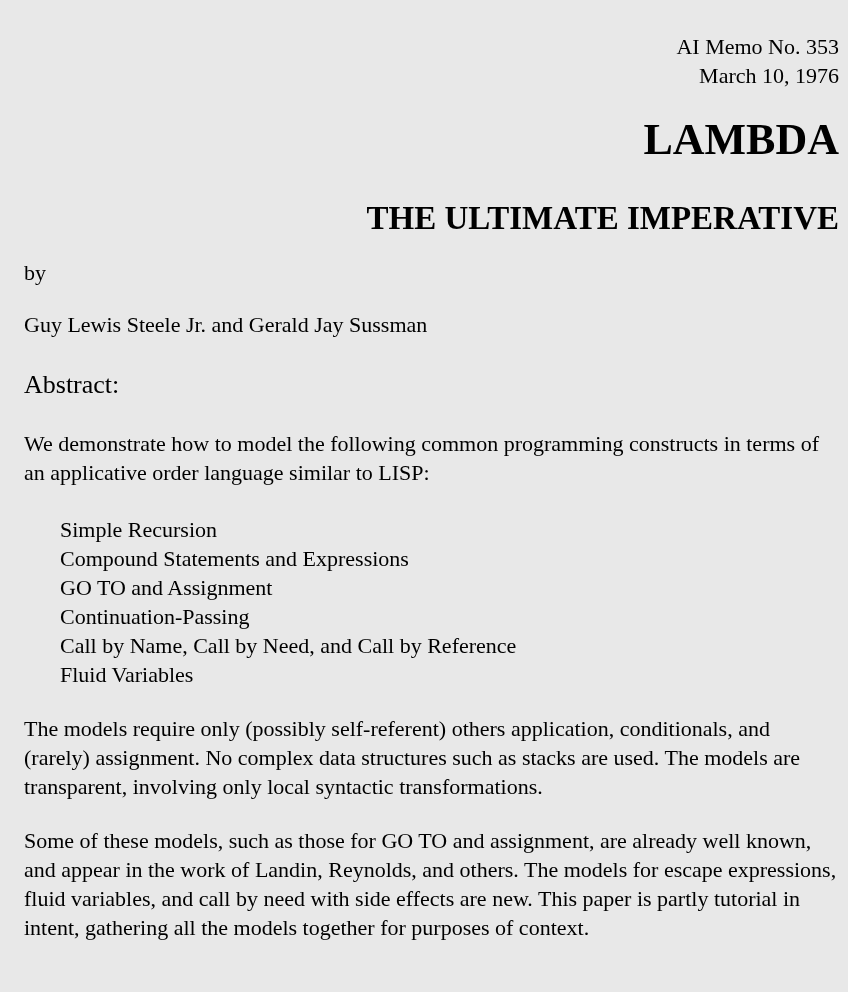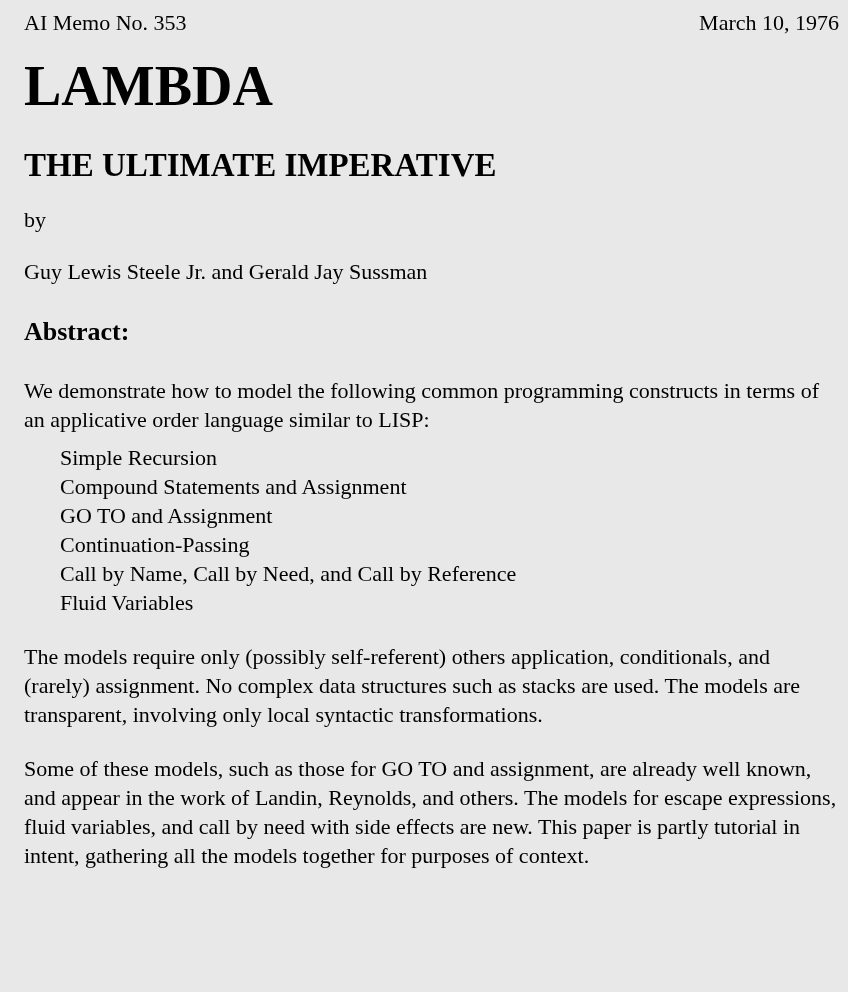--- a/index.html
+++ b/index.html
@@ -13,60 +13,61 @@
     background: #e8e8e8;
     color: #000000;
     font-family: "Liberation Serif", "DejaVu Serif", serif;
     font-size: 22px;
     padding: 0 9px 0 24px;
     overflow: hidden;
   }
   .memo-header {
     display: flex;
     justify-content: space-between;
-    align-items: flex-start;
-    margin-top: 8px;
+    align-items: flex-end;
+    margin-top: 32px;
     line-height: 29px;
+    flex-direction: column;
   }
   .title {
-    font-size: 56px;
+    font-size: 44px;
     line-height: 51px;
     font-weight: bold;
-    text-align: left;
+    text-align: right;
     margin: 24px 0 0 0;
   }
   .subtitle {
     font-size: 33px;
     line-height: 38px;
     font-weight: bold;
-    text-align: left;
+    text-align: right;
     margin: 34px 0 0 0;
   }
   .byline {
     text-align: left;
     line-height: 29px;
     margin: 21px 0 0 0;
   }
   .authors {
     text-align: left;
     line-height: 29px;
     margin: 23px 0 0 0;
   }
   .abstract-heading {
     font-size: 26px;
     line-height: 30px;
-    font-weight: bold;
+    font-weight: normal;
     margin: 31px 0 0 0;
   }
   .para {
     line-height: 29px;
     margin: 29px 0 0 0;
   }
   .constructs {
-    margin: 9px 0 0 36px;
+    margin: 28px 0 0 36px;
     line-height: 29px;
   }
   .construct-item {
     line-height: 29px;
   }
   .para-models,
   .para-context {
     margin-top: 25px;
   }
 </style>
@@ -85,21 +86,21 @@
 <p class="byline">by</p>
 
 <p class="authors">Guy Lewis Steele Jr. and Gerald Jay Sussman</p>
 
 <h3 class="abstract-heading">Abstract:</h3>
 
 <p class="para para-intro">We demonstrate how to model the following common programming constructs in terms of an applicative order language similar to LISP:</p>
 
 <div class="constructs">
   <div class="construct-item">Simple Recursion</div>
-  <div class="construct-item">Compound Statements and Assignment</div>
+  <div class="construct-item">Compound Statements and Expressions</div>
   <div class="construct-item">GO TO and Assignment</div>
   <div class="construct-item">Continuation-Passing</div>
   <div class="construct-item">Call by Name, Call by Need, and Call by Reference</div>
   <div class="construct-item">Fluid Variables</div>
 </div>
 
 <p class="para para-models">The models require only (possibly self-referent) others application, conditionals, and (rarely) assignment. No complex data structures such as stacks are used. The models are transparent, involving only local syntactic transformations.</p>
 
 <p class="para para-context">Some of these models, such as those for GO TO and assignment, are already well known, and appear in the work of Landin, Reynolds, and others. The models for escape expressions, fluid variables, and call by need with side effects are new. This paper is partly tutorial in intent, gathering all the models together for purposes of context.</p>
 

